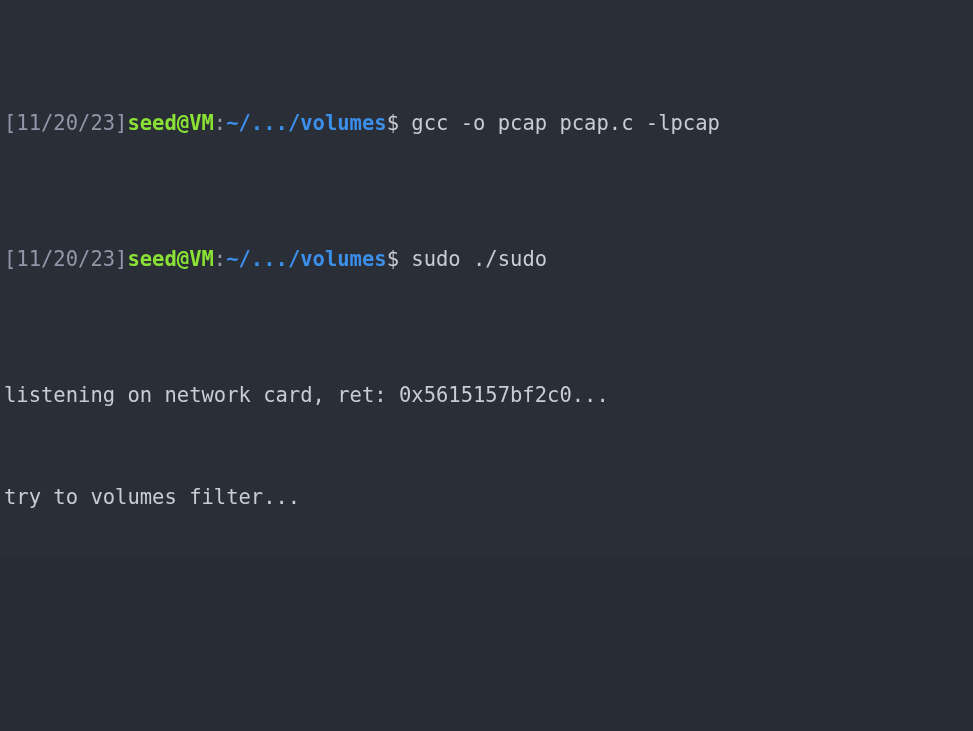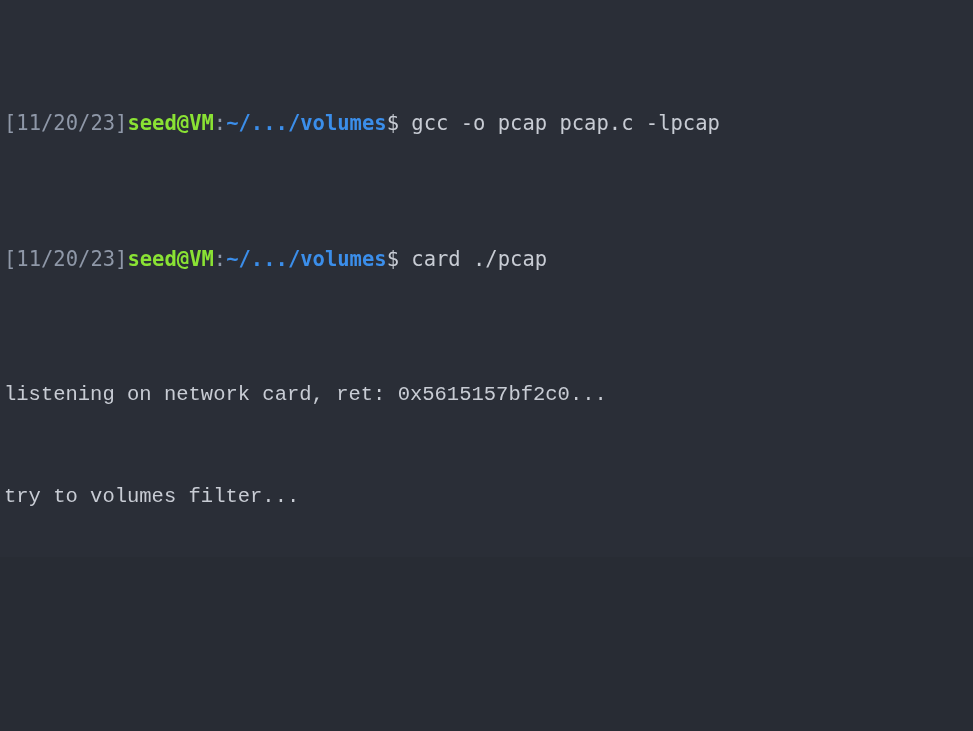--- a/index.html
+++ b/index.html
@@ -45,31 +45,30 @@
     font-weight: bold;
   }
   .prompt-char {
     color: #c8ccd4;
   }
   .cmd {
     color: #c8ccd4;
   }
   .out {
     color: #c8ccd4;
-    font-family: Liberation Mono, monospace;
   }
 </style>
 </head>
 <body>
 
 <div id="terminal">
 
   <div class="line"><span class="bracket">[11/20/23]</span><span class="user">seed@VM</span><span class="colon">:</span><span class="path">~/.../volumes</span><span class="prompt-char">$</span><span class="cmd"> gcc -o pcap pcap.c -lpcap</span></div>
 
-  <div class="line"><span class="bracket">[11/20/23]</span><span class="user">seed@VM</span><span class="colon">:</span><span class="path">~/.../volumes</span><span class="prompt-char">$</span><span class="cmd"> card ./pcap</span></div>
+  <div class="line"><span class="bracket">[11/20/23]</span><span class="user">seed@VM</span><span class="colon">:</span><span class="path">~/.../volumes</span><span class="prompt-char">$</span><span class="cmd"> sudo ./sudo</span></div>
 
   <div class="line out">listening on network card, ret: 0x5615157bf2c0...</div>
   <div class="line out">try to volumes filter...</div>
 
   
   
   
   
 
   

